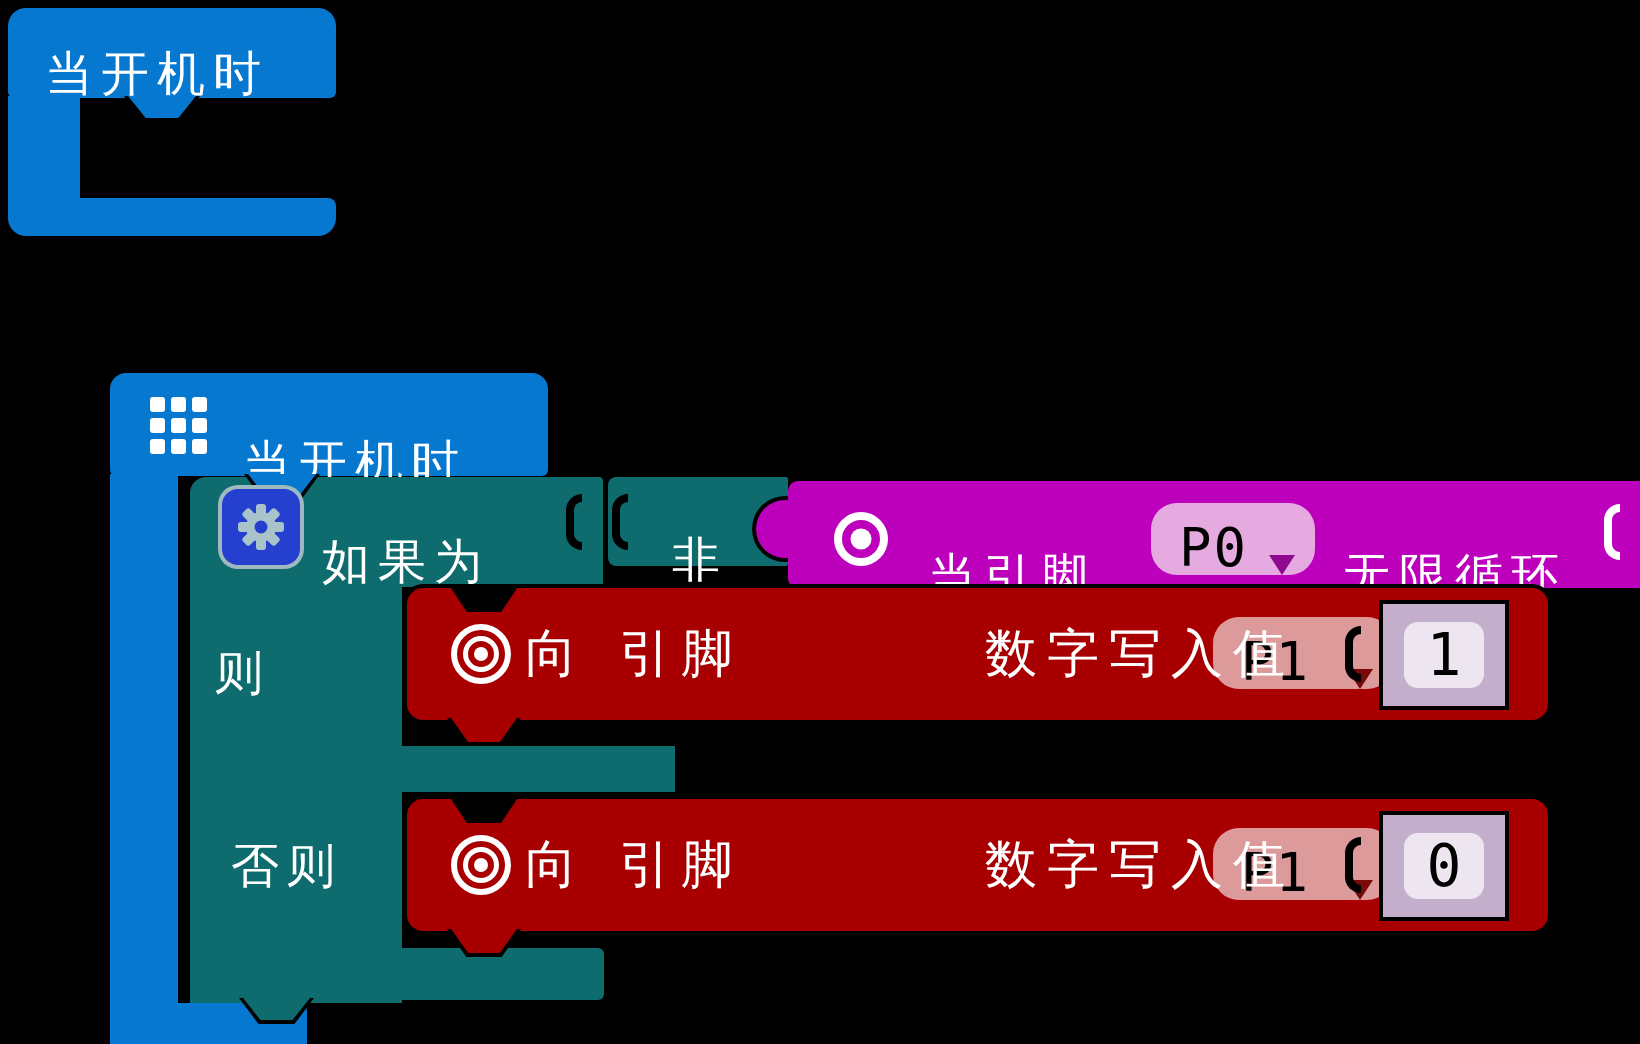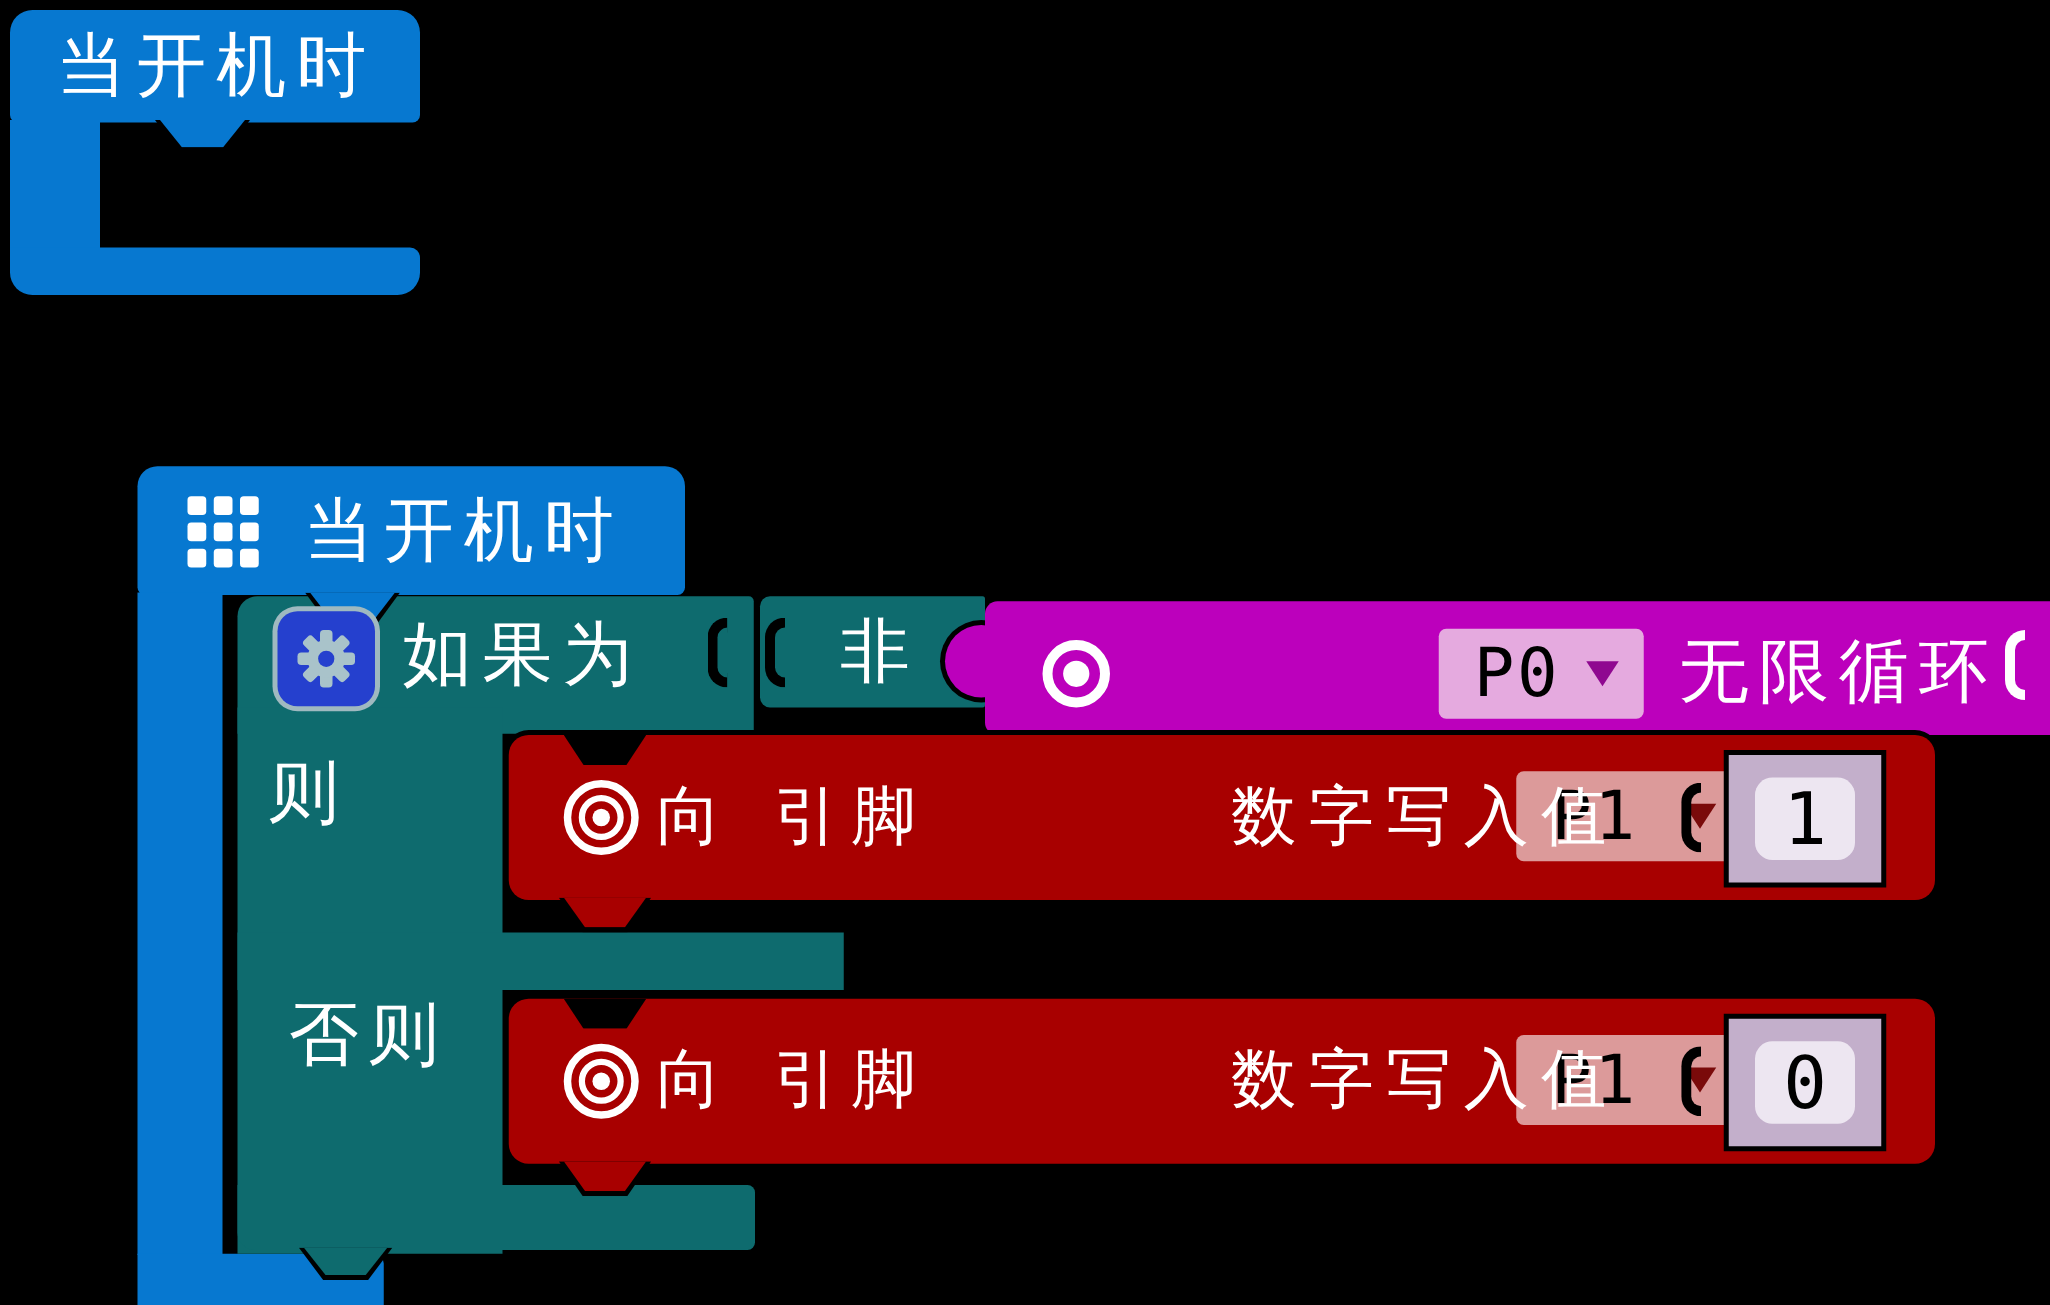--- a/index.html
+++ b/index.html
@@ -3,21 +3,21 @@
 <meta charset="utf-8">
 <style>
   html,body{margin:0;padding:0;background:#000;}
   #stage{position:relative;width:1640px;height:1044px;background:#000;overflow:hidden;
          font-family:"Liberation Serif","DejaVu Serif",serif;}
   .abs{position:absolute;}
   .blue{background:#0778D0;}
   .teal{background:#0E6B6E;}
   .red{background:#A80000;}
   .magenta{background:#BC00BC;}
-  .lbl{color:#fff;font-size:56px;letter-spacing:8px;white-space:nowrap;line-height:1;}
+  .lbl{color:#fff;font-size:48px;letter-spacing:8px;white-space:nowrap;line-height:1;margin-top:42px;}
   .mono{font-family:"DejaVu Sans Mono",monospace;}
   
   .onstart-header{left:8px;top:8px;width:328px;height:90px;border-radius:18px 18px 6px 6px;
                   display:flex;align-items:center;padding-left:37px;box-sizing:border-box;}
   .onstart-spine{left:8px;top:96px;width:72px;height:104px;}
   .onstart-arm{left:8px;top:198px;width:328px;height:38px;border-radius:0 8px 18px 18px;}
   .bump{clip-path:polygon(0 0,100% 0,74% 100%,26% 100%);}
   .bump-shadow{background:#000;clip-path:polygon(0 0,100% 0,74% 100%,26% 100%);}
   .onstart-bump-sh{left:124px;top:96px;width:76px;height:26px;}
   .onstart-bump{left:128px;top:96px;width:68px;height:22px;}
@@ -49,21 +49,21 @@
   
   .not-block{left:608px;top:477px;width:180px;height:89px;border-radius:8px 2px 2px 8px;}
   .not-label{left:672px;top:494px;}
   .not-socket{left:612px;top:494px;}
   
   .magenta-tab{left:756px;top:500px;width:58px;height:58px;border-radius:50%;
                box-shadow:0 0 0 4px #000;}
   .magenta-block{left:788px;top:481px;width:852px;height:107px;border-radius:10px 0 0 10px;}
   .mag-icon{left:833px;top:511px;}
   .mag-prefix{left:928px;top:510px;}
-  .pill{border-radius:6px;display:flex;align-items:center;box-sizing:border-box;}
+  .pill{border-radius:26px;display:flex;align-items:flex-end;box-sizing:border-box;}
   .pill-p0{left:1151px;top:503px;width:164px;height:72px;background:#E5AADF;padding-left:28px;}
   .pill-p1{left:806px;top:29px;width:180px;height:72px;background:#DC9A9A;padding-left:28px;}
   .pill-text{color:#000;font-size:54px;letter-spacing:2px;line-height:1;}
   .tri{width:0;height:0;border-left:13px solid transparent;border-right:13px solid transparent;
        border-top:20px solid #8F0890;margin-left:auto;margin-right:20px;}
   .tri-red{border-top-color:#7A0A0A;}
   .mag-suffix{left:1343px;top:510px;}
   .mag-open{left:1604px;top:504px;width:16px;height:56px;border:8px solid #fff;border-right:none;
             border-radius:30px 0 0 30px;box-sizing:border-box;}
   
@@ -146,20 +146,21 @@
   <div class="abs lbl not-label">非</div>
 
   <div class="abs magenta magenta-tab"></div>
   <div class="abs magenta magenta-block"></div>
   <div class="abs mag-icon">
     <svg width="56" height="56" viewBox="-28 -28 56 56">
       <circle r="23" fill="none" stroke="#fff" stroke-width="8"></circle>
       <circle r="10.5" fill="#fff"></circle>
     </svg>
   </div>
+  <div class="abs lbl mag-prefix">当引脚</div>
   <div class="abs pill pill-p0">
     <span class="pill-text mono">P0</span>
     <span class="tri"></span>
   </div>
   <div class="abs lbl mag-suffix">无限循环</div>
   <div class="abs mag-open"></div>
 
   <div class="abs red write-block write-then">
     <div class="abs w-notch"></div>
     <div class="abs bump-shadow w-bump-sh"></div>

